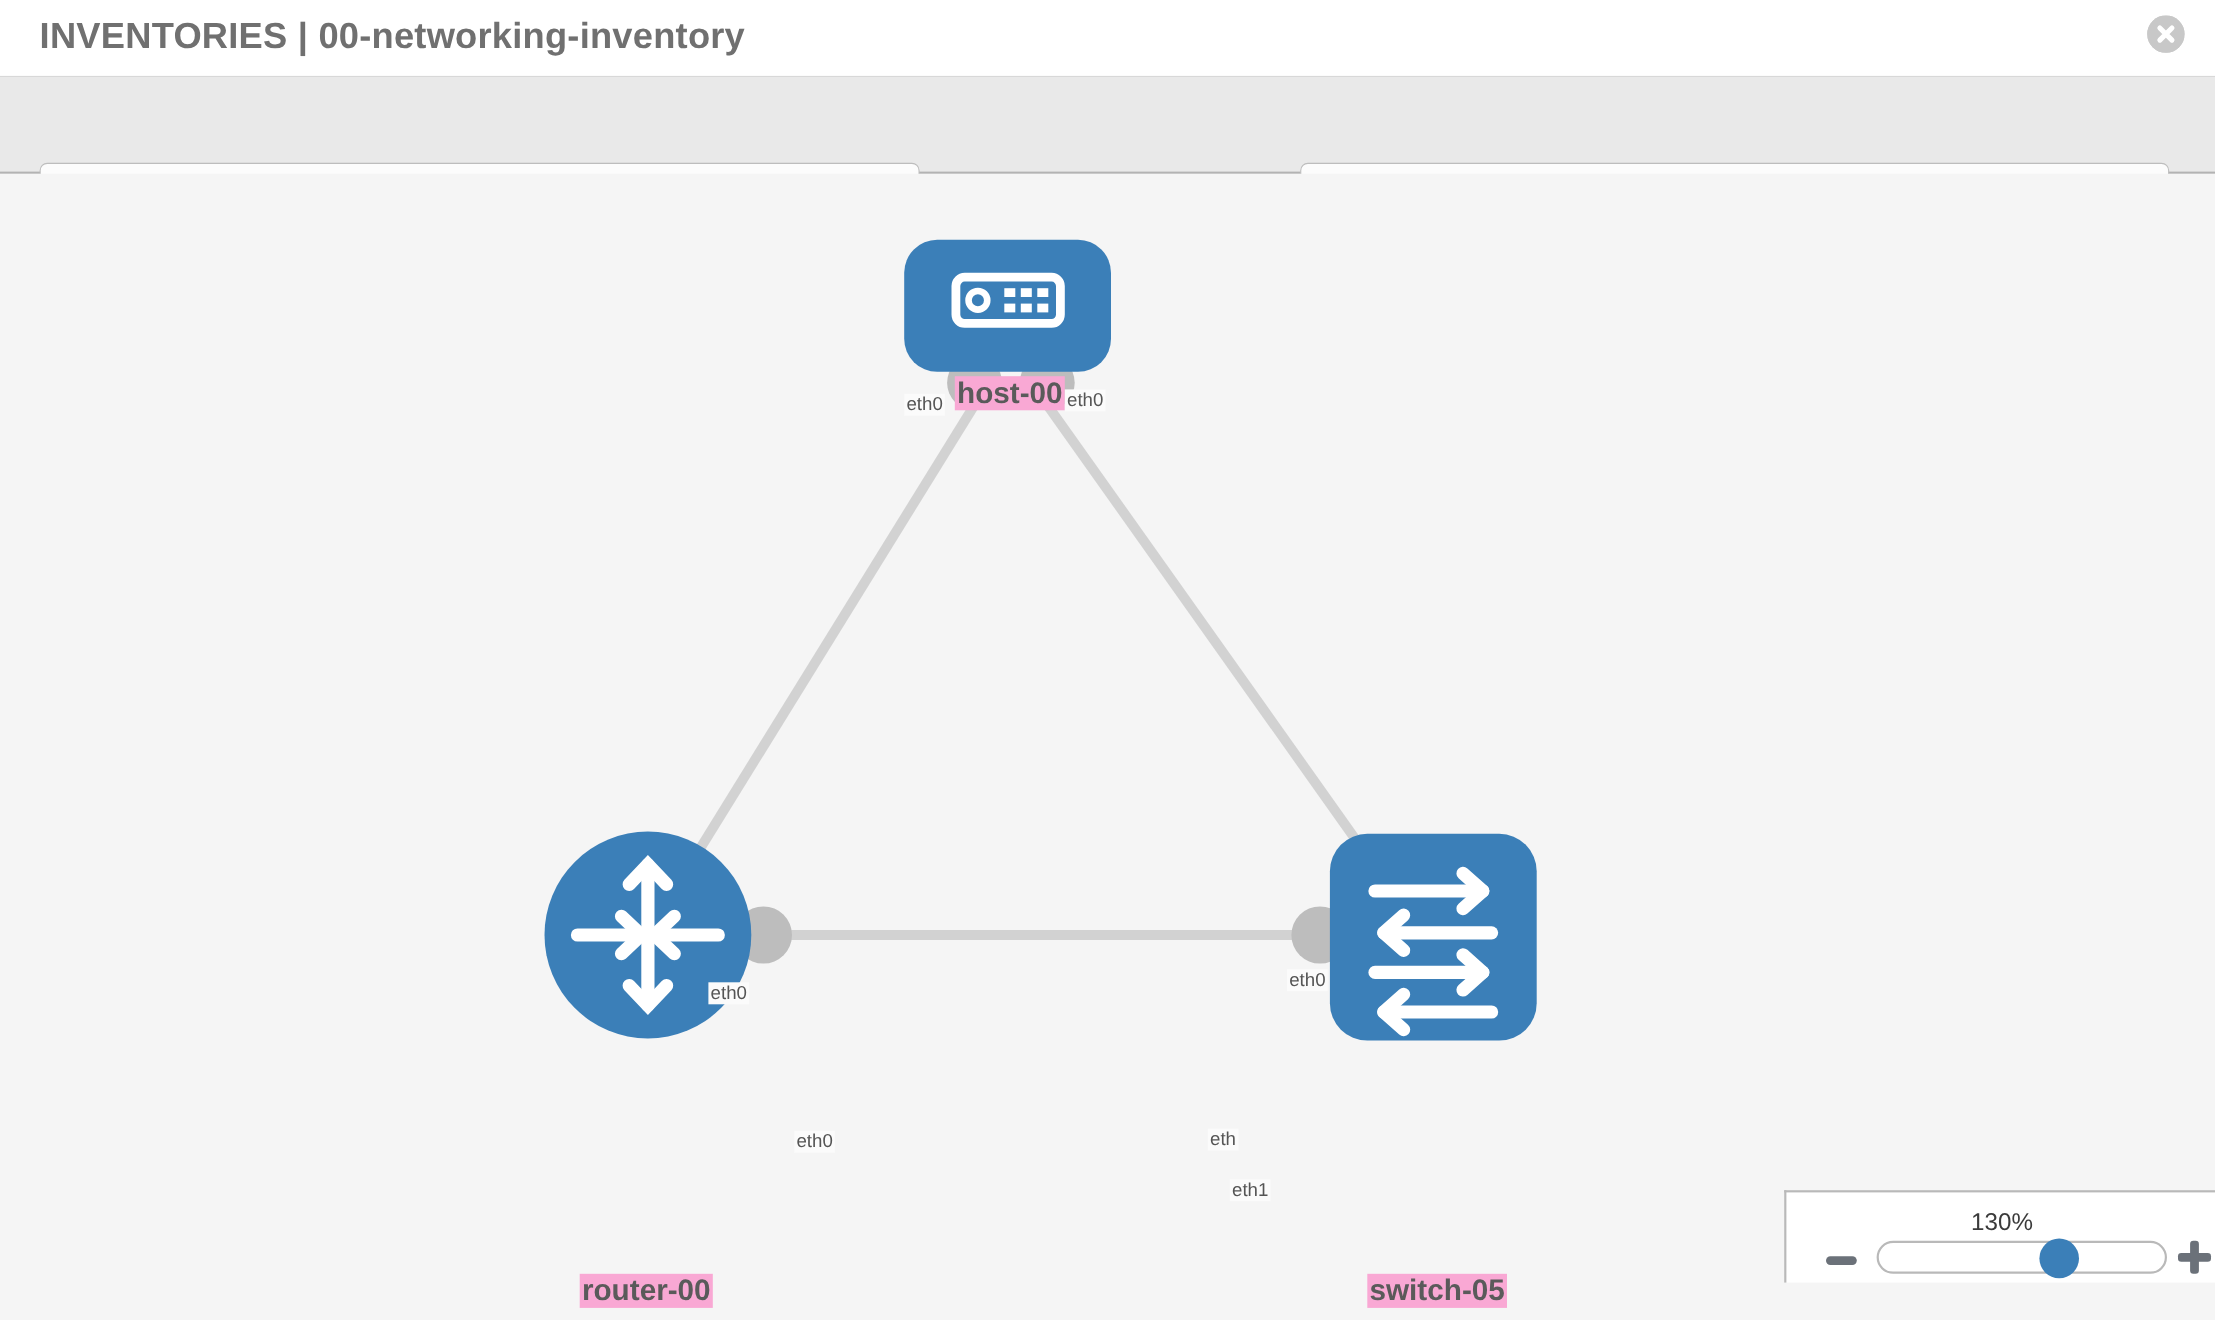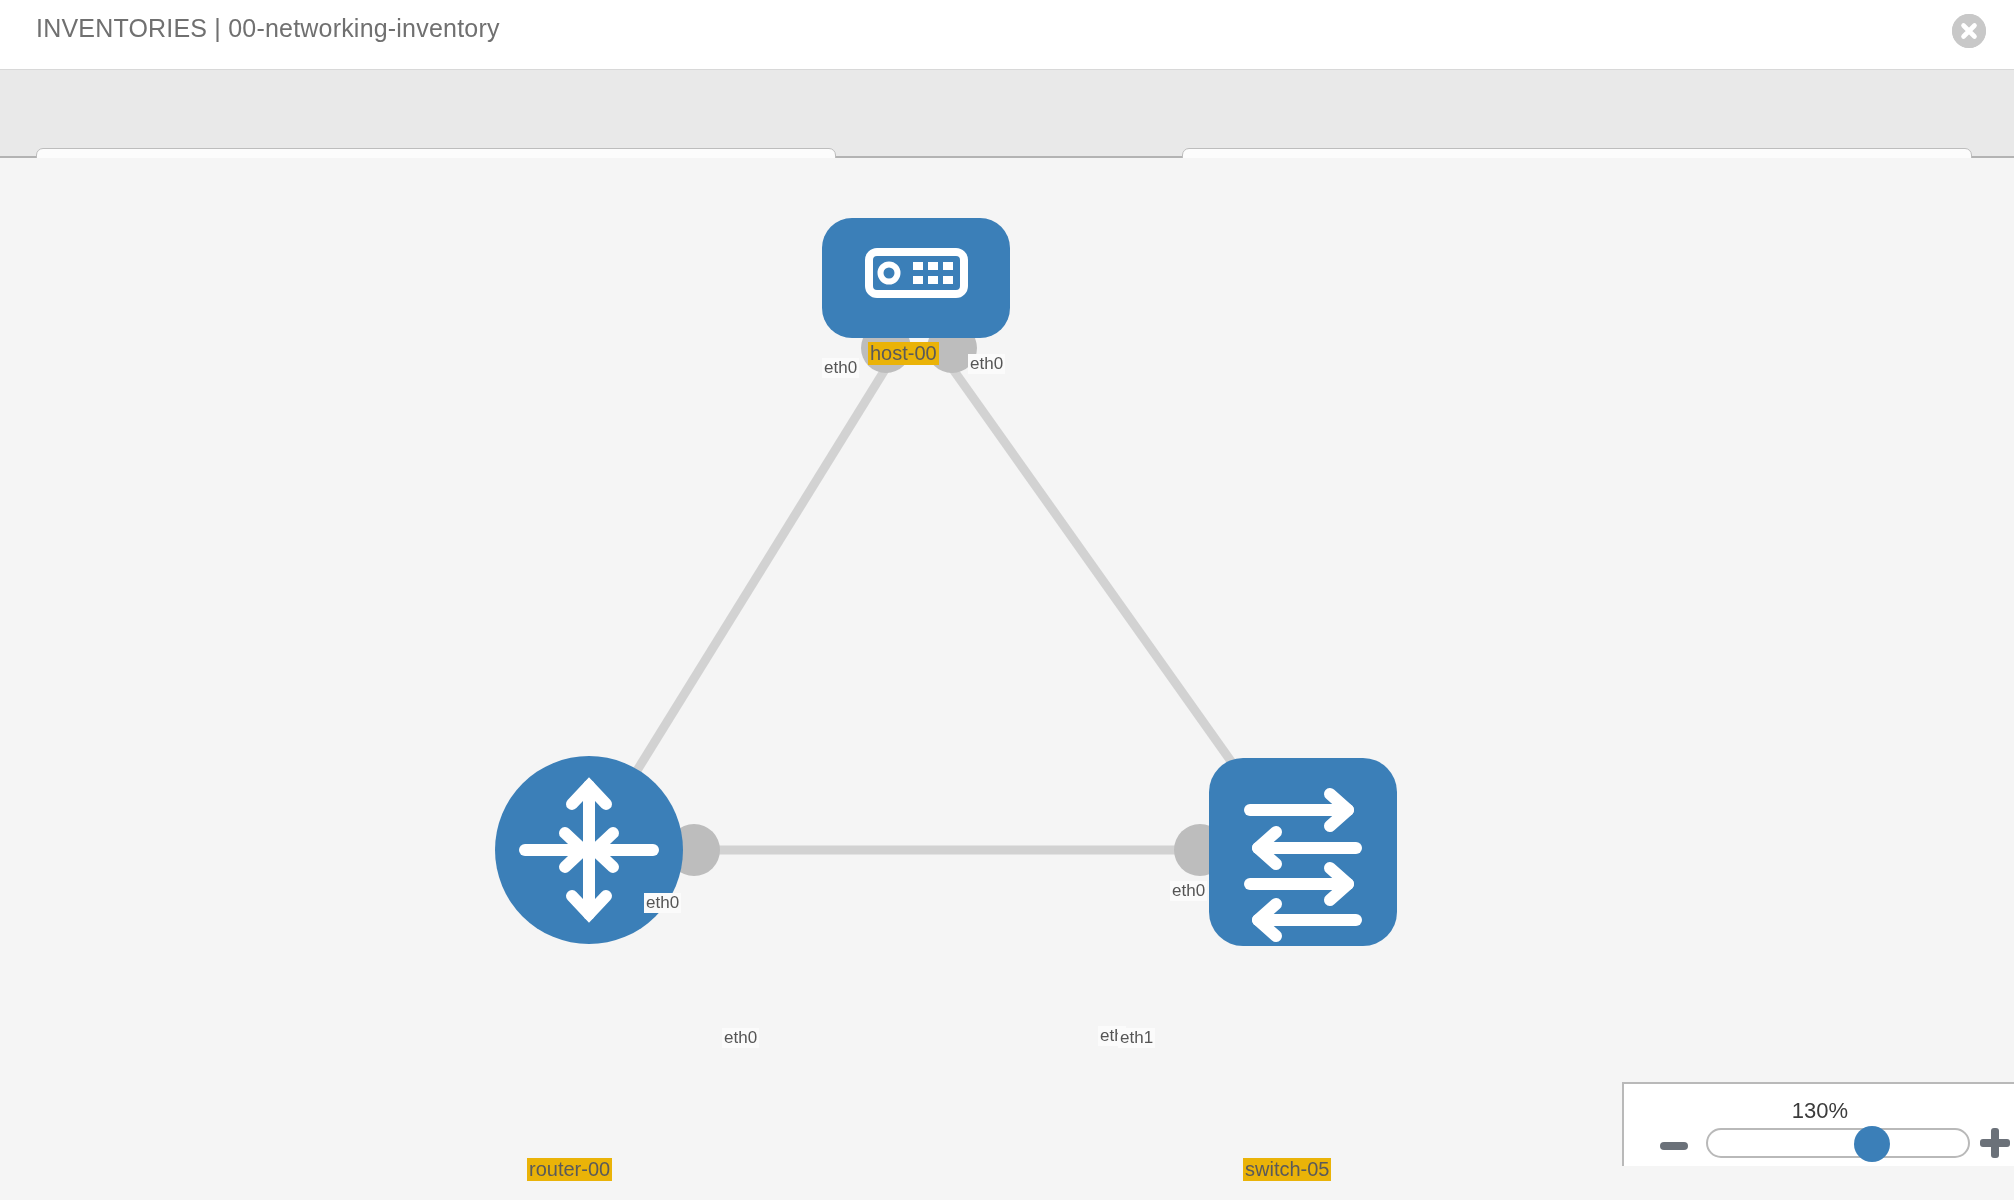--- a/index.html
+++ b/index.html
@@ -11,21 +11,21 @@
   }
   #app { position: relative; width: 2014px; height: 1200px; background:#ffffff; }
 
   
   .header {
     position: absolute; left:0; top:0; width:2014px; height:70px;
     background:#ffffff; border-bottom:1px solid #d8d8d8;
   }
   .header-title {
     position:absolute; left:36px; top:14px;
-    font-size:25px; font-weight:normal; color:#707070;
+    font-size:33px; font-weight:bold; color:#707070;
     letter-spacing:0.2px; white-space:nowrap;
   }
   .close-btn {
     position:absolute; right:28px; top:14px;
     width:34px; height:34px; border-radius:50%;
     background:#c8c8c8; cursor:pointer;
   }
   .close-btn svg { display:block; }
 
   
@@ -60,24 +60,25 @@
   
   .canvas {
     position:absolute; left:0; top:158px;
     width:2014px; height:1042px; background:#f5f5f5;
     overflow:hidden;
   }
   .topology { position:absolute; left:0; top:0; width:2014px; height:1042px; }
 
   .node-label {
     position:absolute;
-    font-size:20px; color:#5a5a5a;
-    background:#eab308;
+    font-size:27px; color:#5a5a5a;
+    background:#f9a8d4;
     white-space:nowrap;
     padding:0 2px;
+    font-weight:bold;
   }
   .edge-label {
     position:absolute;
     font-size:17px; color:#555555;
     background:#fbfbfb;
     white-space:nowrap;
     padding:0 2px;
   }
 
   
@@ -225,21 +226,21 @@
 
     <div class="edge-label" style="left:822px; top:200px;">eth0</div>
     <div class="node-label" style="left:868px; top:184px;">host-00</div>
     <div class="edge-label" style="left:968px; top:196px;">eth0</div>
 
     <div class="edge-label" style="left:644px; top:735px;">eth0</div>
     <div class="edge-label" style="left:1170px; top:723px;">eth0</div>
 
     <div class="edge-label" style="left:722px; top:870px;">eth0</div>
     <div class="edge-label" style="left:1098px; top:868px;">eth</div>
-    <div class="edge-label" style="left:1118px; top:870px;">eth1</div>
+    <div class="edge-label" style="left:1118px; top:914px;">eth1</div>
 
     <div class="node-label" style="left:527px; top:1000px;text-align:right;">router-00</div>
     <div class="node-label" style="left:1243px; top:1000px;">switch-05</div>
   </div>
 
   <div class="zoom-panel">
     <div class="zoom-value">130%</div>
     <div class="zoom-minus"></div>
     <div class="zoom-track">
       <div class="zoom-knob"></div>

